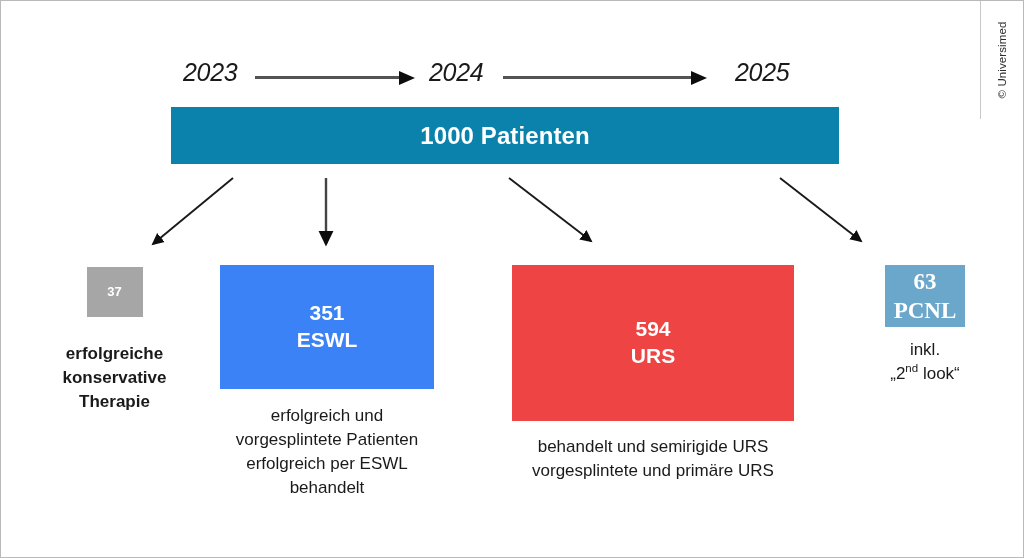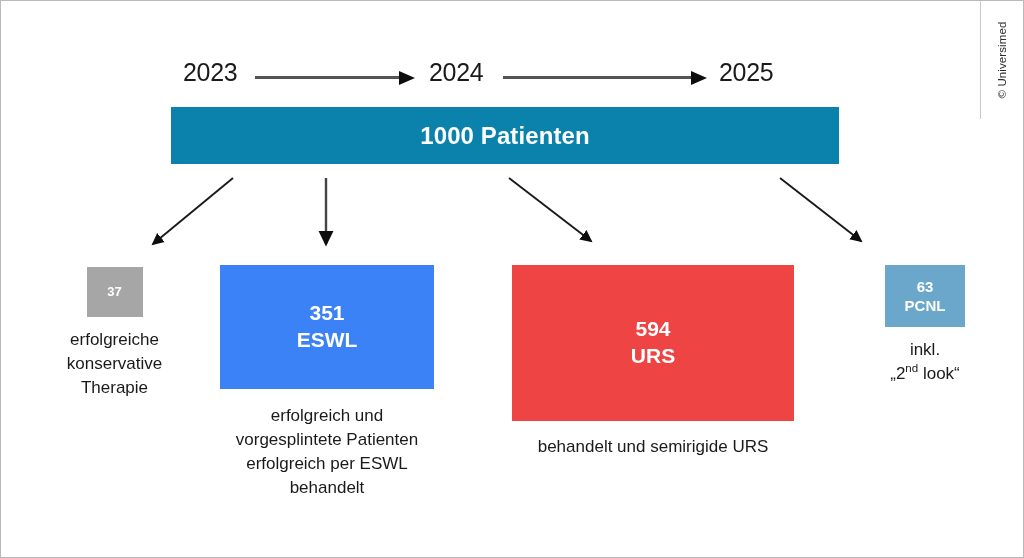--- a/index.html
+++ b/index.html
@@ -52,24 +52,25 @@
     width: 620px;
     height: 40px;
   }
   .year {
     position: absolute;
     top: 0;
     font-size: 25px;
     color: #1a1a1a;
     letter-spacing: -0.3px;
     line-height: 36px;
+    font-style: italic;
   }
   .year-2023 { left: 12px; }
   .year-2024 { left: 258px; }
-  .year-2025 { left: 548px; }
+  .year-2025 { left: 564px; }
 
   .tl-arrow { position: absolute; top: 17px; height: 14px; }
   .tl-arrow .shaft {
     position: absolute;
     top: 5px;
     left: 0;
     height: 2.5px;
     background: #545454;
   }
   .tl-arrow .head {
@@ -139,21 +140,21 @@
   .caption .line { display: block; }
 
   
   .branch-1 { left: 36px; top: 266px; width: 155px; }
   .branch-1 .box {
     width: 56px; height: 50px;
     margin: 0 auto;
     background: #a6a6a6;
     font-size: 13px;
   }
-  .branch-1 .caption { margin-top: 11px; }
+  .branch-1 .caption { margin-top: 25px; font-weight: bold; }
 
   
   .branch-2 { left: 219px; top: 264px; width: 214px; }
   .branch-2 .box {
     width: 214px; height: 124px;
     background: #3b82f6;
     font-size: 21px;
   }
   .branch-2 .caption { margin-top: 15px; }
 
@@ -165,21 +166,22 @@
     font-size: 21px;
   }
   .branch-3 .caption { margin-top: 14px; }
 
   
   .branch-4 { left: 853px; top: 264px; width: 142px; }
   .branch-4 .box {
     width: 80px; height: 62px;
     margin: 0 auto;
     background: #6ba6cb;
-    font-size: 15px;
+    font-size: 23px;
+    font-family: Liberation Serif, serif;
   }
   .branch-4 .caption { margin-top: 11px; }
   .caption sup { font-size: 0.68em; vertical-align: super; line-height: 0; }
 </style>
 </head>
 <body>
 
 <div id="canvas">
 
   <div class="copyright-strip">
@@ -240,20 +242,21 @@
     </div>
   </div>
 
   <div class="branch branch-3">
     <div class="box">
       <span class="line">594</span>
       <span class="line">URS</span>
     </div>
     <div class="caption">
       <span class="line">behandelt und semirigide URS</span>
+      <span class="line">vorgesplintete und primäre URS</span>
     </div>
   </div>
 
   <div class="branch branch-4">
     <div class="box">
       <span class="line">63</span>
       <span class="line">PCNL</span>
     </div>
     <div class="caption">
       <span class="line">inkl.</span>

